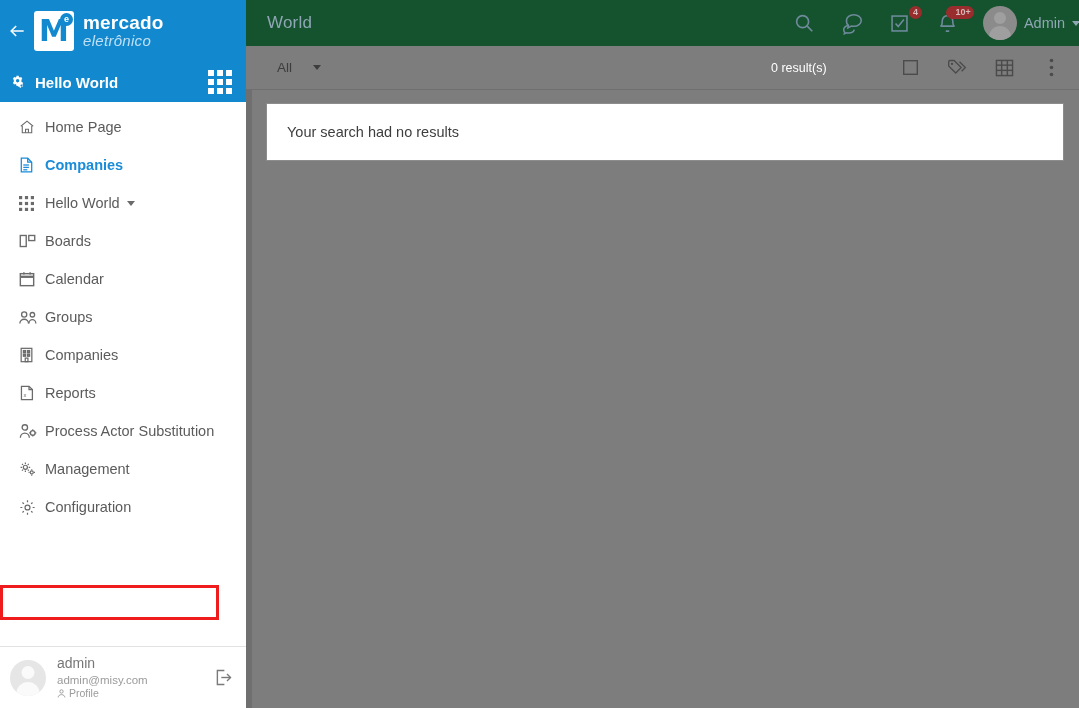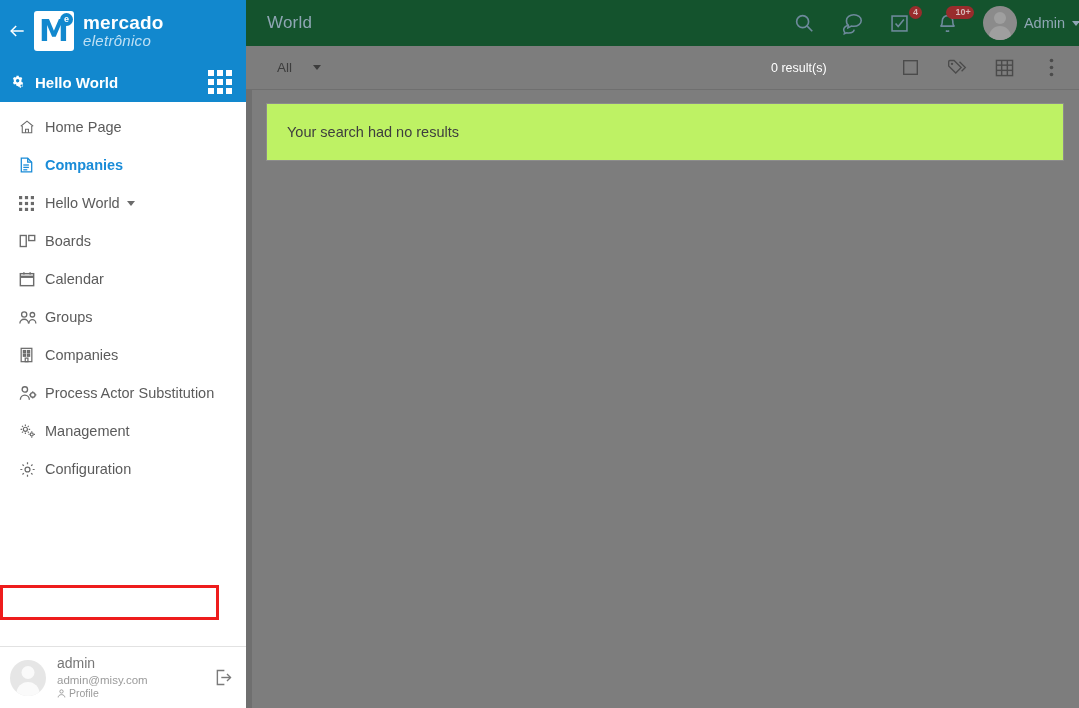--- a/index.html
+++ b/index.html
@@ -78,21 +78,21 @@
   .tb-ic { width: 20px; height: 20px; color: #4b4b4b; cursor: pointer;
            display: flex; align-items: center; justify-content: center; }
 
   
   .content {
     position: absolute; left: 246px; top: 90px; width: 833px; height: 618px;
     background: #7d7d7d;
   }
   .result-card {
     margin: 13px 15px 0 20px; height: 58px;
-    border: 1px solid #8c8c8c; background: #bef264;
+    border: 1px solid #8c8c8c; background: #ffffff;
     display: flex; align-items: center;
   }
   .result-card span { margin-left: 20px; font-size: 14.5px; color: #3e3e3e; }
   .content-divider {
     position: absolute; left: 0; top: 0; width: 6px; height: 618px;
     background: #6f6f6f;
   }
 
   
   .sidebar {
@@ -398,20 +398,30 @@
             <rect x="4.5" y="4" width="2.4" height="2.4"></rect>
               <rect x="9.1" y="4" width="2.4" height="2.4"></rect>
             <rect x="4.5" y="8" width="2.4" height="2.4"></rect>
               <rect x="9.1" y="8" width="2.4" height="2.4"></rect>
             <rect x="6.6" y="12.5" width="3" height="4"></rect>
           </svg>
         </span>
         <span class="mi-lb">Companies</span>
       </div>
 
+      <div class="mi">
+        <span class="mi-ic">
+          <svg width="15" height="16" viewBox="0 0 17 19" fill="none" stroke="currentColor" stroke-width="1.5">
+            <path d="M2.5 1.5h9l4 4v12h-13z"></path>
+              <path d="M11.5 1.5v4h4"></path>
+            <text x="5" y="14.5" font-size="7" fill="currentColor" stroke="none" font-family="Liberation Sans">x</text>
+          </svg>
+        </span>
+        <span class="mi-lb">Reports</span>
+      </div>
 
       <div class="mi">
         <span class="mi-ic">
           <svg width="18" height="16" viewBox="0 0 20 17" fill="none" stroke="currentColor" stroke-width="1.5">
             <circle cx="6.5" cy="4.5" r="3"></circle>
               <path d="M1.5 16c0-3 2.2-5.2 5-5.2s5 2.2 5 5.2"></path>
             <circle cx="15.3" cy="10.6" r="2.6"></circle>
             <g stroke-width="1.3">
               <line x1="15.3" y1="6.6" x2="15.3" y2="8"></line>
                 <line x1="15.3" y1="13.2" x2="15.3" y2="14.6"></line>

